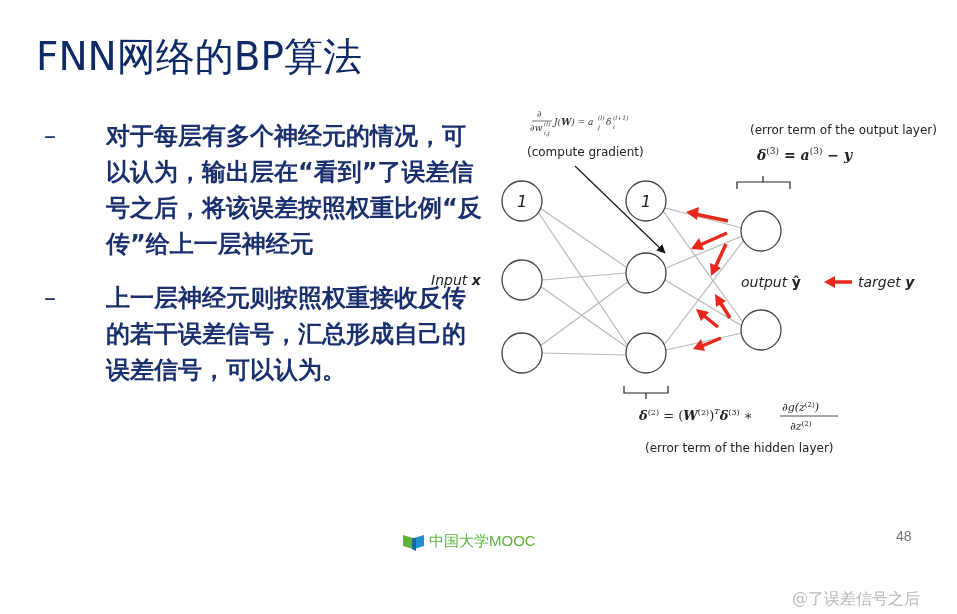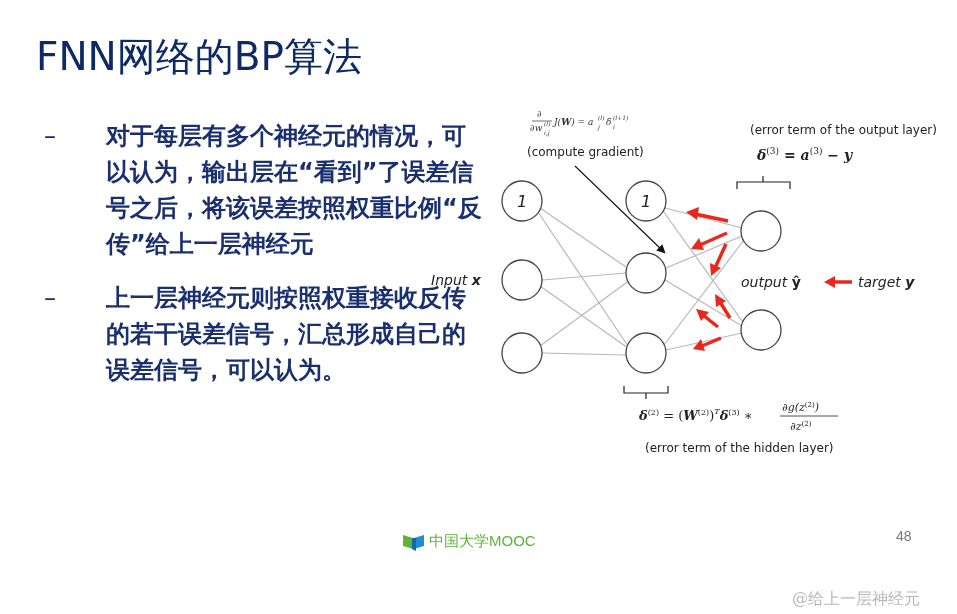--- a/index.html
+++ b/index.html
@@ -130,13 +130,13 @@
 <div class="footer-logo">
   <svg width="22" height="18" viewBox="0 0 22 18">
     <path d="M0,2 L10,5 L10,16 L0,13 z" fill="#5db33b"></path>
     <path d="M11,5 L21,2 L21,13 L11,16 z" fill="#1d8fd1"></path>
     <path d="M9,5 L13,5 L13,18 L9,16 z" fill="#1569a8"></path>
   </svg>
   <span class="mooc-text">中国大学MOOC</span>
 </div>
 
 <div class="page-num">48</div>
-<div class="watermark">@给上一层神经元</div>
+<div class="watermark">@了误差信号之后</div>
 
 </body></html>

